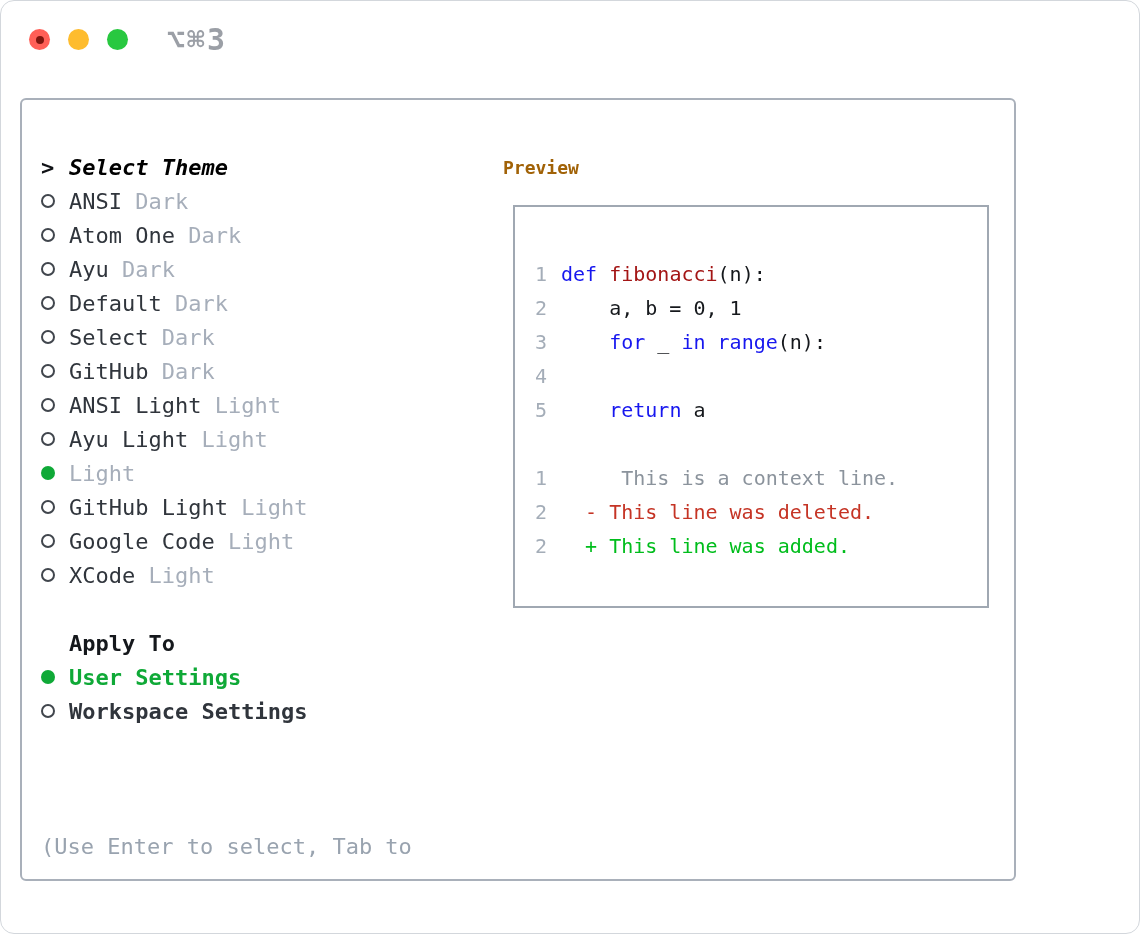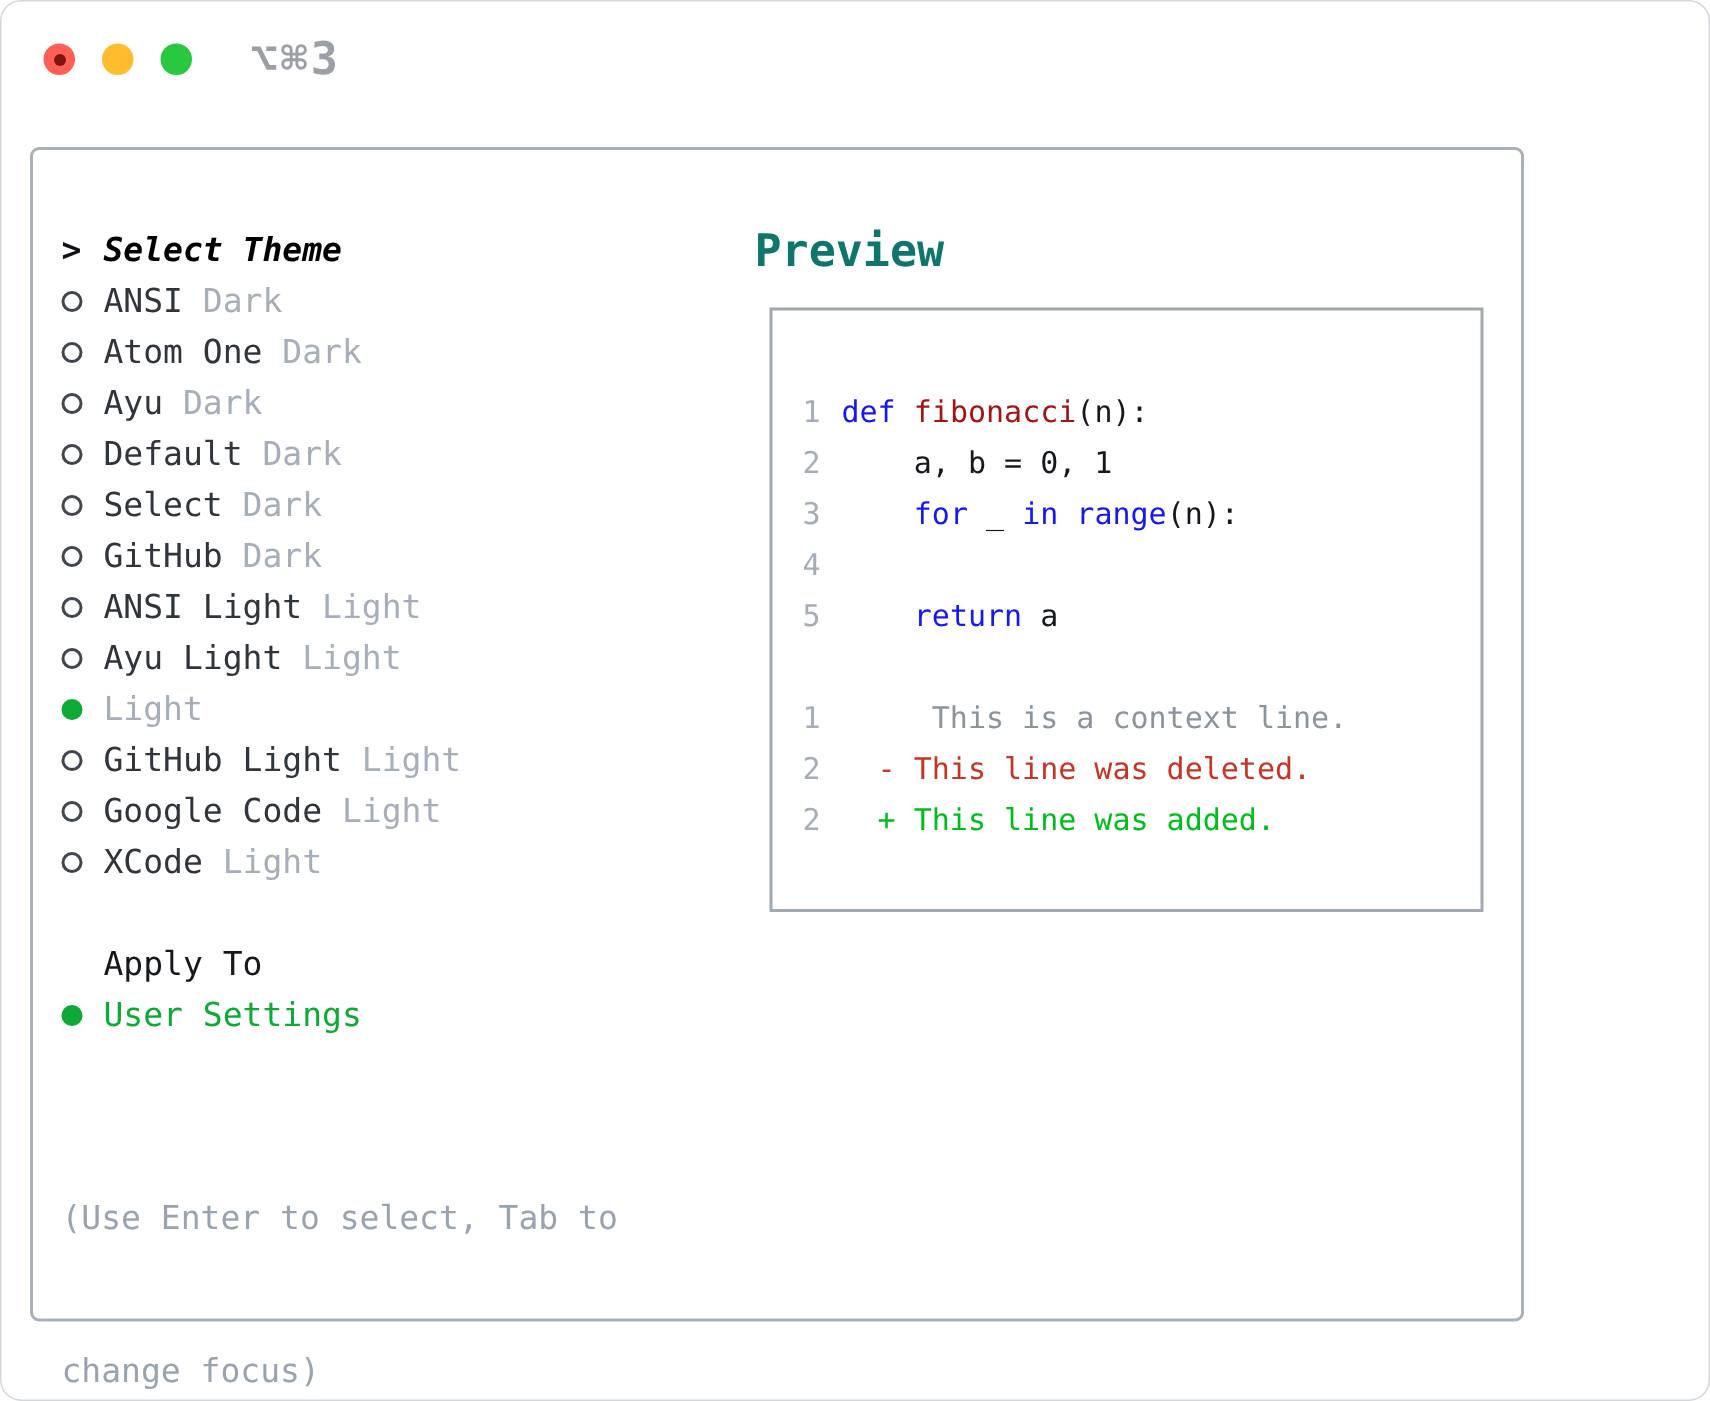--- a/index.html
+++ b/index.html
@@ -33,28 +33,28 @@
     color:var(--text_dark,#30353c); white-space:pre; }
   .marker-cell { width:28px; display:flex; align-items:center; flex:none; }
   .prompt { font-weight:700; color:#101216; font-size:22px; }
   .hdr { font-weight:700; color:#000000;font-style:italic; }
   .circle { width:14px; height:14px; border-radius:50%;
     border:2px solid #41464d; background:transparent; }
   .circle.sel { border:none; background:var(--selection_green,#0fa937); }
   .t-name { }
   .row.sel .t-name { color:var(--selection_green,#0fa937); }
   .t-tag { color:var(--muted_gray,#a6aeba); }
-  .apply-group { margin-top:34px; }
+  .apply-group { margin-top:34px;font-weight:bold; }
   .apply-hdr { color:#15181c; }
   .hint { margin-top:34px; color:var(--hint_gray,#99a3af); font-size:22px;
     line-height:34px; white-space:pre; }
 
   
   .preview-hdr { position:absolute; left:481px; top:50px; height:34px;
-    display:flex; align-items:center; font-size:30px; font-weight:700; color:#0f766e; }
+    display:flex; align-items:center; font-size:18px; font-weight:700; color:#a16207; }
   .preview-box { position:absolute; left:491px; top:105px; width:476px; height:403px;
     border:2px solid #a0a8b2; background:#ffffff; padding:50px 0 0 20px; overflow:hidden; }
   .prow { display:flex; height:34px; align-items:center; font-size:20px; white-space:pre; }
   .ln { width:26px; flex:none; color:var(--line_number_gray,#a4adb8); }
   .codeline { white-space:pre; color:#15181c; }
   .tok-plain    { color:#15181c; }
   .tok-keyword  { color:var(--keyword_blue,#1717ef);margin-top:28px; }
   .tok-function { color:var(--function_red,#a31515); }
   .tok-context  { color:var(--context_gray,#8b939c); }
   .tok-deleted  { color:var(--deleted_red,#c53425); }
@@ -96,20 +96,21 @@
           <div class="row"><span class="marker-cell"><span class="circle"></span></span><span class="t-name">XCode </span><span class="t-tag">Light</span></div>
         </div>
 
       <div class="apply-group">
         <div class="row">
           <span class="marker-cell"></span>
           <span class="apply-hdr">Apply To</span>
         </div>
         <div id="apply-items">
             <div class="row sel"><span class="marker-cell"><span class="circle sel"></span></span><span class="t-name">User Settings</span></div>
+            <div class="row"><span class="marker-cell"><span class="circle"></span></span><span class="t-name">Workspace Settings</span></div>
           </div>
       </div>
 
       <div class="hint">
         <div>(Use Enter to select, Tab to</div>
         <div>change focus)</div>
       </div>
     </div>
 
     <div class="preview-hdr">Preview</div>

